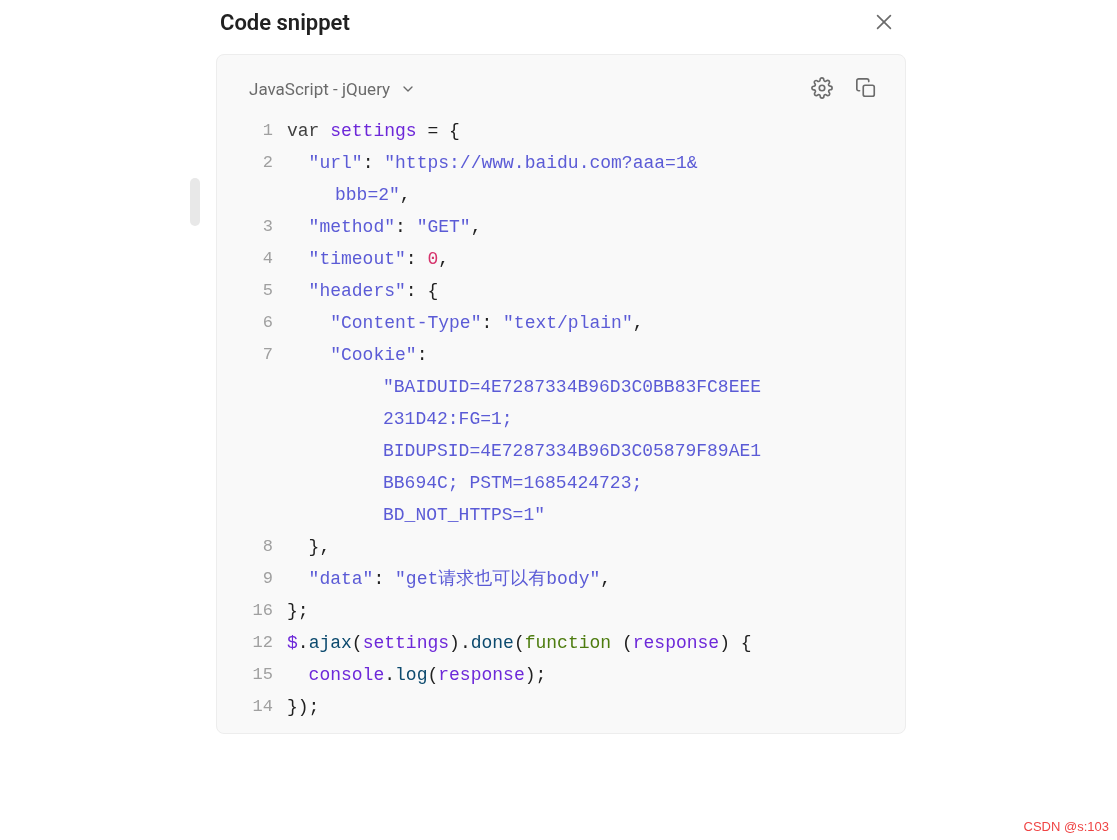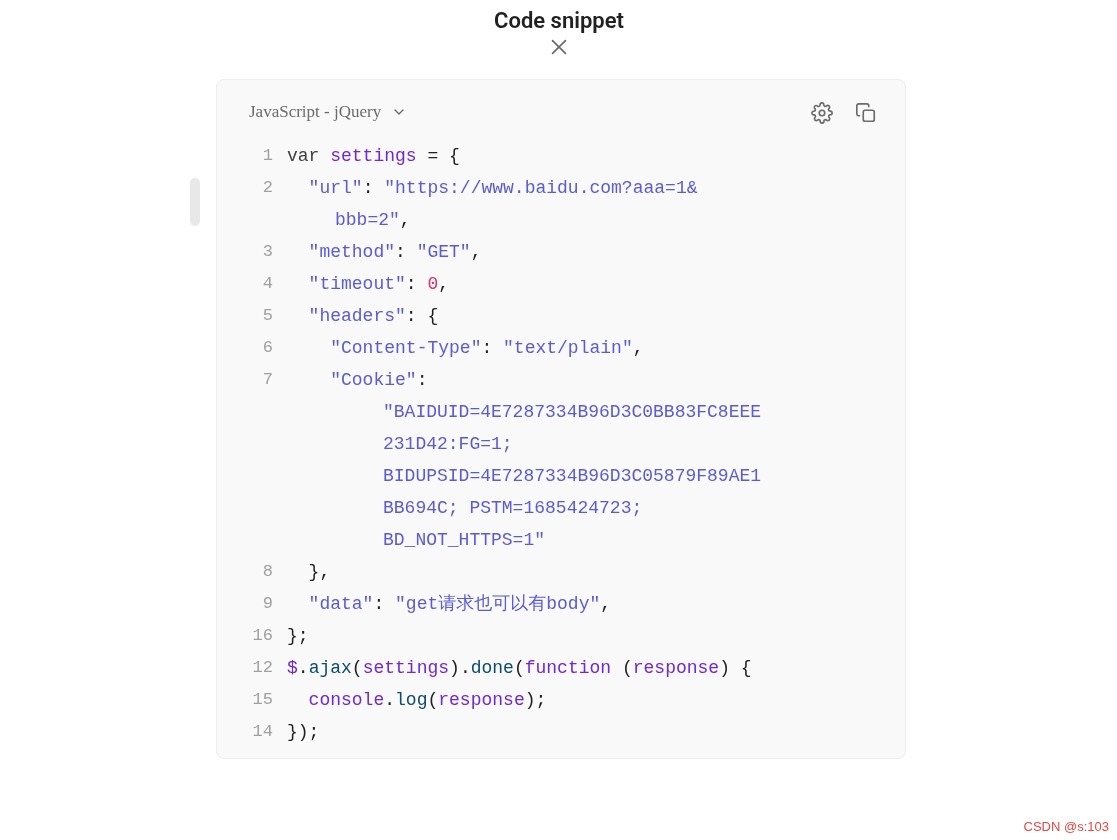--- a/index.html
+++ b/index.html
@@ -28,21 +28,20 @@
   }
   .modal {
     width: 690px;
     margin: 4px 0 0 216px;
   }
   .header {
     display: flex;
     align-items: center;
     justify-content: space-between;
     padding: 4px 8px 18px 4px;
-    flex-direction: column;
   }
   .title {
     font-size: 22px;
     font-weight: 600;
     color: #212121;
   }
   .close-btn {
     width: 28px;
     height: 28px;
     display: flex;
@@ -54,24 +53,23 @@
   .close-btn svg { width: 22px; height: 22px; stroke: currentColor; }
 
   .panel {
     background: var(--panel-bg);
     border: 1px solid var(--panel-border);
     border-radius: 8px;
     padding: 18px 22px 10px 22px;
   }
   .panel-top {
     display: flex;
-    align-items: flex-start;
+    align-items: flex-end;
     justify-content: space-between;
     padding: 4px 6px 16px 10px;
-    font-family: Liberation Serif, serif;
   }
   .lang-select {
     display: flex;
     align-items: center;
     gap: 10px;
     font-size: 17px;
     color: #6b6b6b;
     cursor: pointer;
   }
   .lang-select svg { width: 16px; height: 16px; stroke: currentColor; }
@@ -106,21 +104,21 @@
     user-select: none;
     font-size: 17px;
   }
   .src {
     flex: 1;
     white-space: pre-wrap;
     word-break: break-all;
   }
   .indent-cont { padding-left: 96px; display: block; }
   .kw   { color: #404040; }
-  .kw2  { color: #6d28d9; font-weight: 500; }
+  .kw2  { color: #4d7c0f; font-weight: 500; }
   .str  { color: #5b5bd6; }
   .num  { color: #d6336c; }
   .pun  { color: #212121; }
   .id   { color: #6d28d9; }
   .meth { color: #0c4a6e; }
 
   .scroll-handle {
     position: fixed;
     left: 190px;
     top: 178px;

